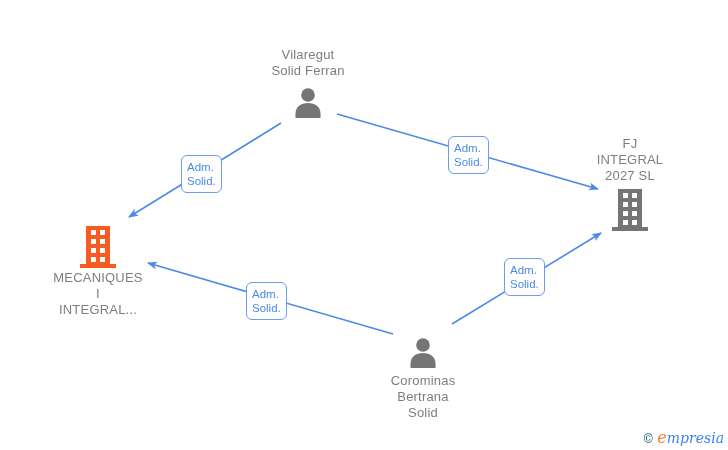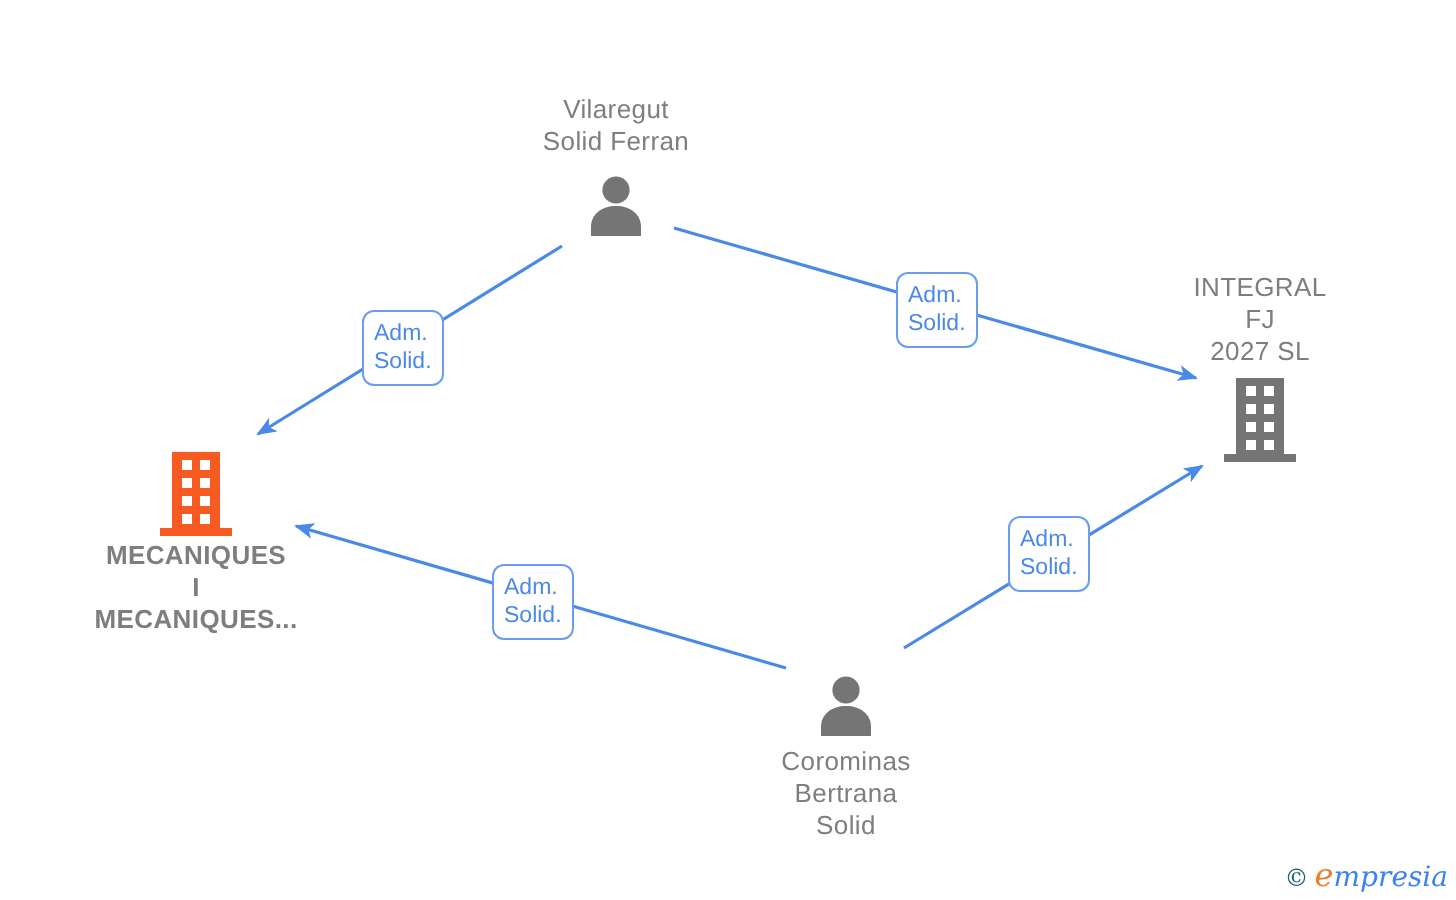--- a/index.html
+++ b/index.html
@@ -79,22 +79,22 @@
     <span class="line">Solid Ferran</span>
   </div>
   <div class="node-icon" style="left:292px; top:87px;">
     <svg width="32" height="31" viewBox="0 0 32 31">
       <circle cx="16" cy="8" r="6.8" fill="#757575"></circle>
       <path d="M3.5 31 v-4.5 c0-6.5 5.5-10.5 12.5-10.5 s12.5 4 12.5 10.5 V31 z" fill="#757575"></path>
     </svg>
   </div>
 
   <div class="node-label" style="left:565px; top:136px; width:130px;">
+    <span class="line">FJ</span>
     <span class="line">INTEGRAL</span>
-    <span class="line">FJ</span>
     <span class="line">2027 SL</span>
   </div>
   <div class="node-icon" style="left:611px; top:189px;">
     <svg width="38" height="42" viewBox="0 0 38 42">
       <rect x="7" y="0" width="24" height="39" fill="#757575"></rect>
       <rect x="1" y="38" width="36" height="4" fill="#757575"></rect>
       <g fill="#ffffff">
         <rect x="12" y="4" width="5" height="5"></rect>
           <rect x="21" y="4" width="5" height="5"></rect>
         <rect x="12" y="13" width="5" height="5"></rect>
@@ -116,24 +116,24 @@
           <rect x="21" y="4" width="5" height="5"></rect>
         <rect x="12" y="13" width="5" height="5"></rect>
           <rect x="21" y="13" width="5" height="5"></rect>
         <rect x="12" y="22" width="5" height="5"></rect>
           <rect x="21" y="22" width="5" height="5"></rect>
         <rect x="12" y="31" width="5" height="5"></rect>
           <rect x="21" y="31" width="5" height="5"></rect>
       </g>
     </svg>
   </div>
-  <div class="node-label" style="left:28px; top:270px; width:140px;font-weight:bold;">
+  <div class="node-label" style="left:28px; top:270px; width:140px;">
     <span class="line">MECANIQUES</span>
     <span class="line">I</span>
-    <span class="line">MECANIQUES...</span>
+    <span class="line">INTEGRAL...</span>
   </div>
 
   <div class="node-icon" style="left:407px; top:337px;">
     <svg width="32" height="31" viewBox="0 0 32 31">
       <circle cx="16" cy="8" r="6.8" fill="#757575"></circle>
       <path d="M3.5 31 v-4.5 c0-6.5 5.5-10.5 12.5-10.5 s12.5 4 12.5 10.5 V31 z" fill="#757575"></path>
     </svg>
   </div>
   <div class="node-label" style="left:353px; top:373px; width:140px;">
     <span class="line">Corominas</span>

